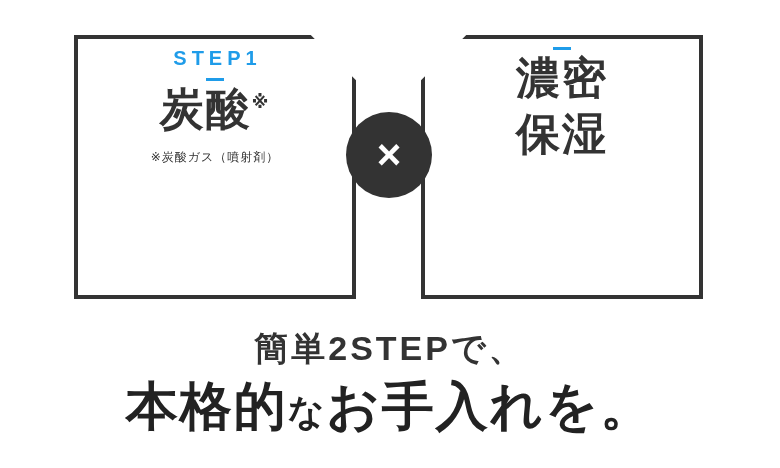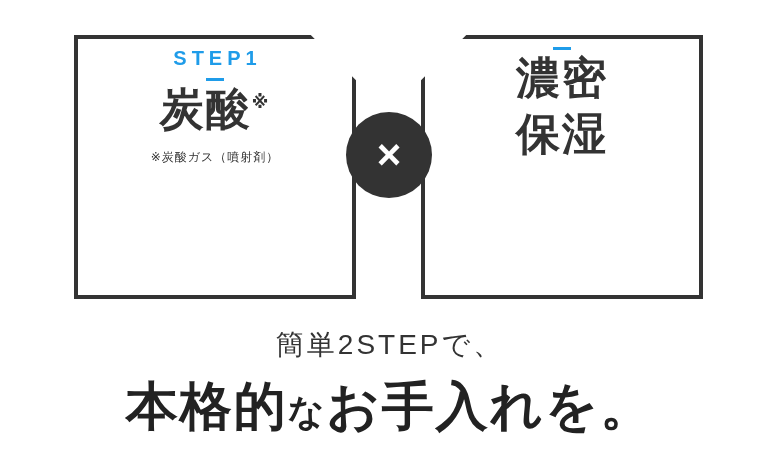--- a/index.html
+++ b/index.html
@@ -87,22 +87,22 @@
     font-weight:bold;
     line-height:1;
   }
 
   
   .tagline-line1{
     position:absolute;
     top:326px;left:0;
     width:100%;
     text-align:center;
-    font-size:28px;
-    font-weight:normal;
+    font-size:34px;
+    font-weight:bold;
     color:var(--dark);
     letter-spacing:3px;
   }
   .tagline-line2{
     position:absolute;
     top:372px;left:0;
     width:100%;
     text-align:center;
     font-size:52px;
     font-weight:900;

